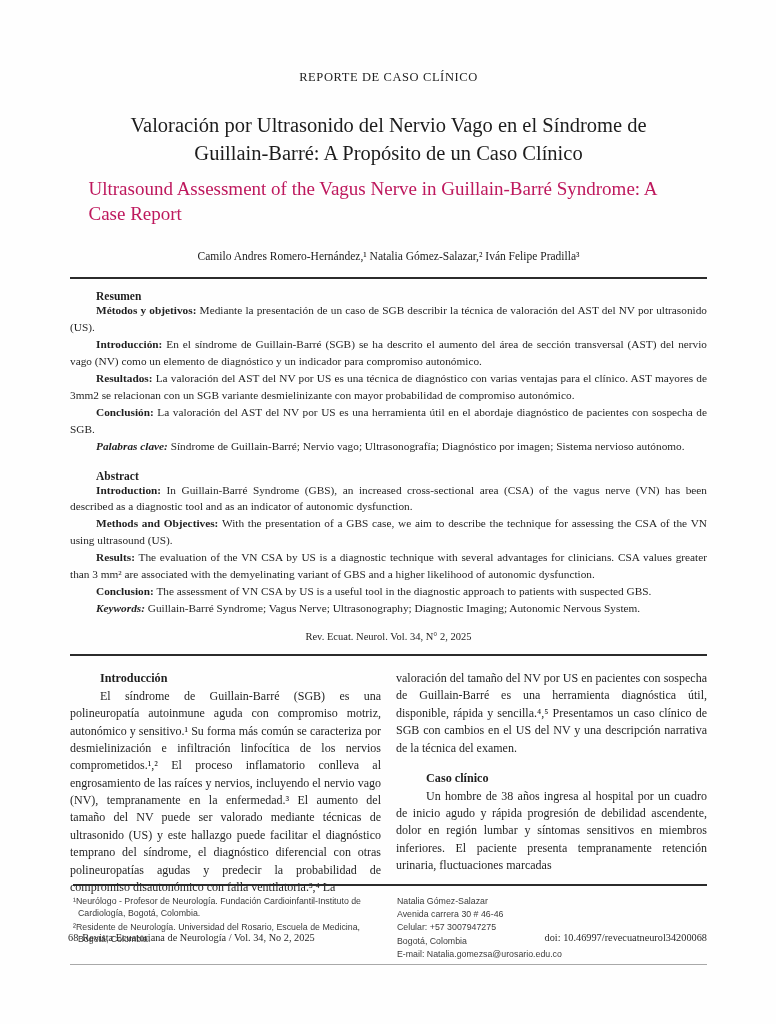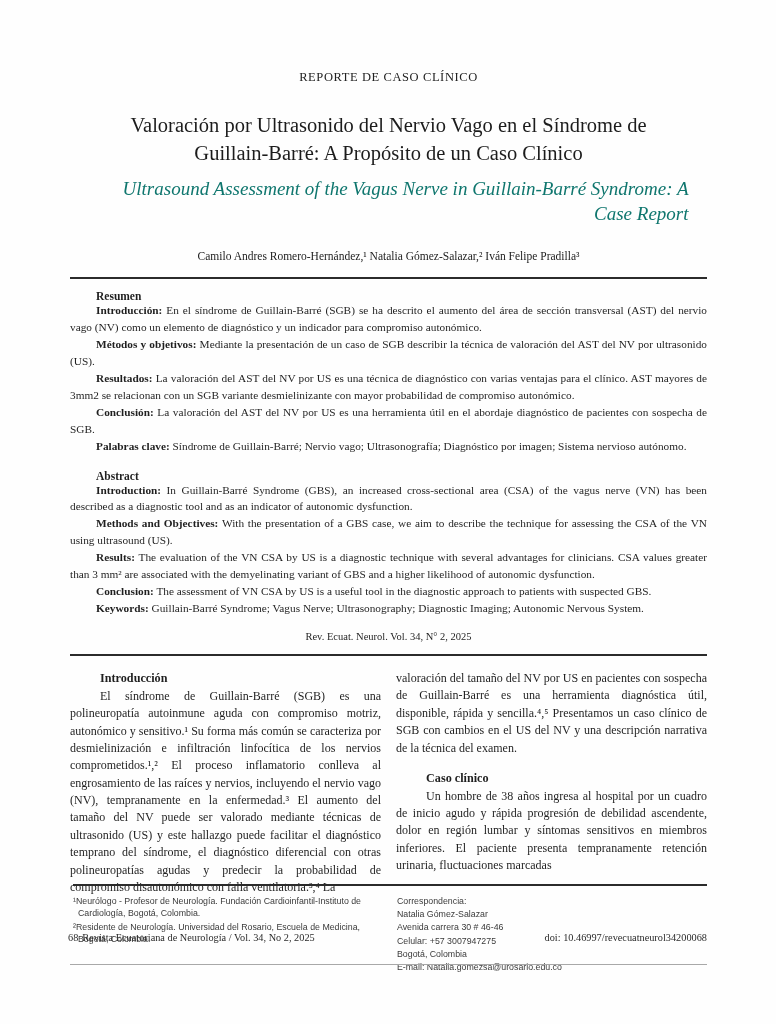--- a/index.html
+++ b/index.html
@@ -24,25 +24,24 @@
     margin:26px auto 0;
     max-width:578px;
     text-align:center;
     font-size:20.5px;
     line-height:1.38;
     color:#1c1c1c;
   }
   .title-en{
     margin:8px auto 0;
     max-width:600px;
-    text-align:right;
-    font-style:italic;
+    text-align:left;
     font-size:19px;
     line-height:1.33;
-    color:#0f766e;
+    color:#be185d;
   }
   .authors{
     margin-top:24px;
     text-align:center;
     font-size:11.5px;
     color:#222;
   }
   .rule{border:none;border-top:2px solid #2b2b2b;margin:15px 0 0;}
   .rule-2{margin-top:12px;}
 
@@ -53,21 +52,21 @@
     text-indent:26px;
   }
   .abs-p{
     margin:0;
     font-size:11.3px;
     line-height:1.5;
     text-align:justify;
     text-indent:26px;
   }
   .abs-p .lead{font-weight:bold;}
-  .abs-p .lead-ital{font-weight:bold;}
+  .abs-p .lead-ital{font-weight:bold;font-style:italic;}
 
   .citation{
     margin-top:14px;
     text-align:center;
     font-size:10.5px;
   }
 
   .columns{
     display:flex;
     gap:15px;
@@ -136,22 +135,22 @@
 
     <h1 class="title-es" style="font-weight:normal;">Valoración por Ultrasonido del Nervio Vago en el Síndrome de Guillain-Barré: A Propósito de un Caso Clínico</h1>
     <h2 class="title-en" style="font-weight:normal;">Ultrasound Assessment of the Vagus Nerve in Guillain-Barré Syndrome: A Case Report</h2>
 
     <div class="authors">Camilo Andres Romero-Hernández,¹ Natalia Gómez-Salazar,² Iván Felipe Pradilla³</div>
 
     <hr class="rule">
 
     <div>
       <h3 class="abs-head">Resumen</h3>
+      <p class="abs-p"><span class="lead">Métodos y objetivos:</span> <span>Mediante la presentación de un caso de SGB describir la técnica de valoración del AST del NV por ultrasonido (US).</span></p>
       <p class="abs-p"><span class="lead">Introducción:</span> <span>En el síndrome de Guillain-Barré (SGB) se ha descrito el aumento del área de sección transversal (AST) del nervio vago (NV) como un elemento de diagnóstico y un indicador para compromiso autonómico.</span></p>
-      <p class="abs-p"><span class="lead">Métodos y objetivos:</span> <span>Mediante la presentación de un caso de SGB describir la técnica de valoración del AST del NV por ultrasonido (US).</span></p>
       <p class="abs-p"><span class="lead">Resultados:</span> <span>La valoración del AST del NV por US es una técnica de diagnóstico con varias ventajas para el clínico. AST mayores de 3mm2 se relacionan con un SGB variante desmielinizante con mayor probabilidad de compromiso autonómico.</span></p>
       <p class="abs-p"><span class="lead">Conclusión:</span> <span>La valoración del AST del NV por US es una herramienta útil en el abordaje diagnóstico de pacientes con sospecha de SGB.</span></p>
       <p class="abs-p"><span class="lead-ital">Palabras clave:</span> <span>Síndrome de Guillain-Barré; Nervio vago; Ultrasonografía; Diagnóstico por imagen; Sistema nervioso autónomo.</span></p>
     </div>
 
     <div>
       <h3 class="abs-head" style="margin-top:15px;">Abstract</h3>
       <p class="abs-p"><span class="lead">Introduction:</span> <span>In Guillain-Barré Syndrome (GBS), an increased cross-sectional area (CSA) of the vagus nerve (VN) has been described as a diagnostic tool and as an indicator of autonomic dysfunction.</span></p>
       <p class="abs-p"><span class="lead">Methods and Objectives:</span> <span>With the presentation of a GBS case, we aim to describe the technique for assessing the CSA of the VN using ultrasound (US).</span></p>
       <p class="abs-p"><span class="lead">Results:</span> <span>The evaluation of the VN CSA by US is a diagnostic technique with several advantages for clinicians. CSA values greater than 3 mm² are associated with the demyelinating variant of GBS and a higher likelihood of autonomic dysfunction.</span></p>
@@ -177,21 +176,20 @@
   </div>
 
   <div class="bottom">
     <hr class="bottom-rule">
     <div class="foot-row">
       <div class="foot-col">
         <p class="footnote">¹Neurólogo - Profesor de Neurología. Fundación Cardioinfantil-Instituto de Cardiología, Bogotá, Colombia.</p>
         <p class="footnote">²Residente de Neurología. Universidad del Rosario, Escuela de Medicina, Bogotá, Colombia.</p>
       </div>
       <div class="foot-col">
-        <p class="corr-line">Correspondencia:</p>
         <p class="corr-line">Natalia Gómez-Salazar</p>
         <p class="corr-line">Avenida carrera 30 # 46-46</p>
         <p class="corr-line">Celular: +57 3007947275</p>
         <p class="corr-line">Bogotá, Colombia</p>
         <p class="corr-line">E-mail: Natalia.gomezsa@urosario.edu.co</p>
       </div>
     </div>
   </div>
 
   <hr class="footer-rule">

